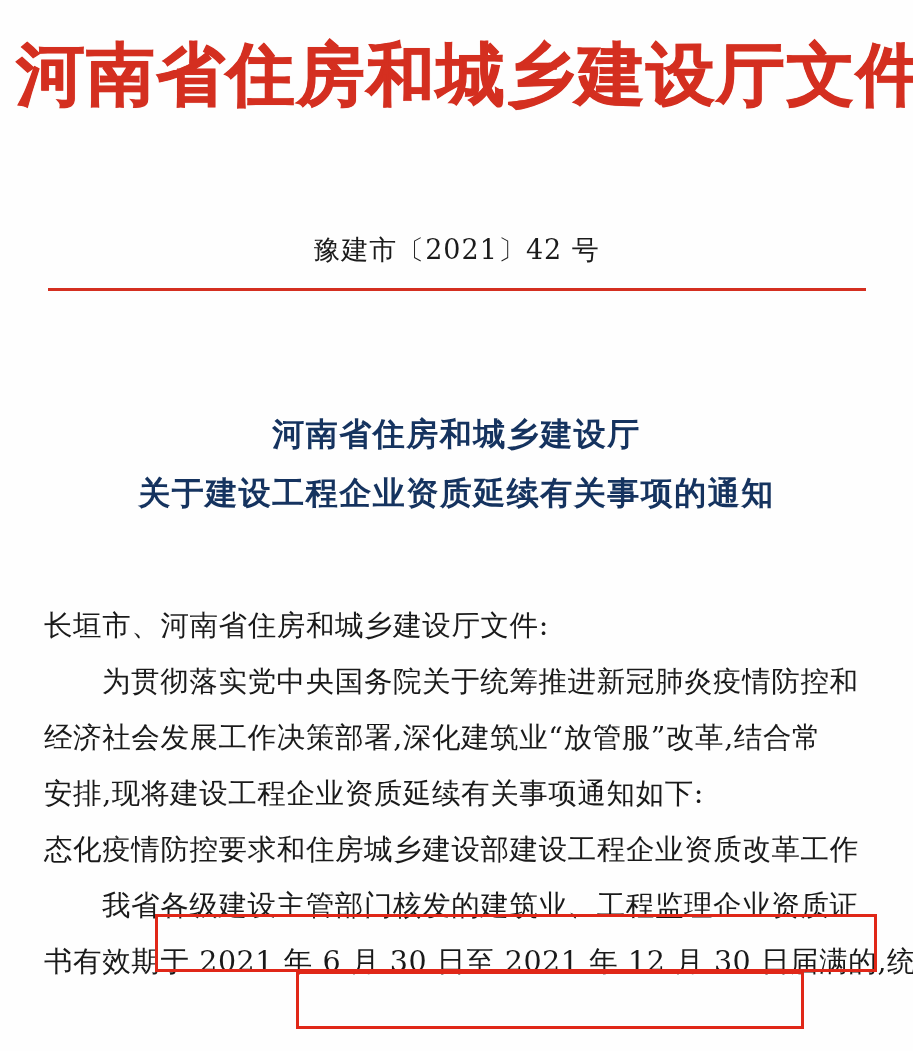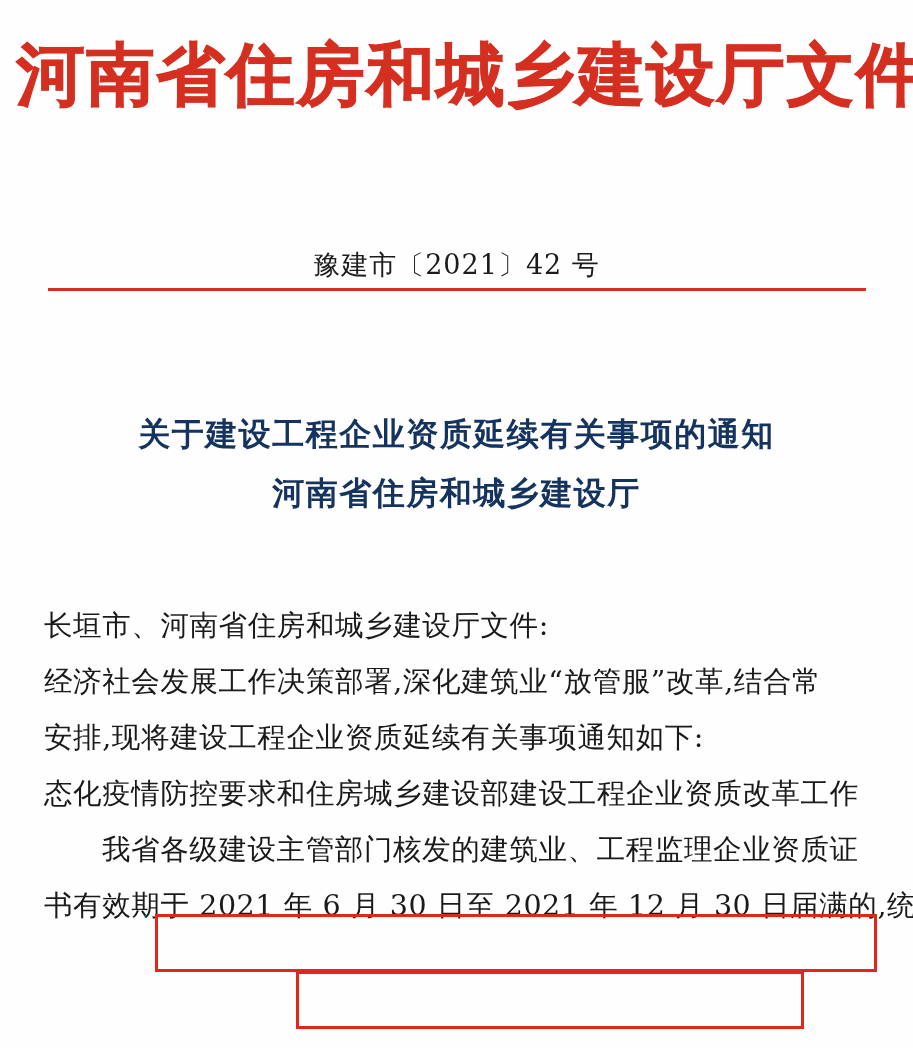--- a/index.html
+++ b/index.html
@@ -47,21 +47,20 @@
   .doc-number {
     position: absolute;
     top: 232px;
     left: 0;
     width: 913px;
     text-align: center;
     font-size: 27px;
     color: #1b1b1b;
     letter-spacing: 1px;
     font-family: "DejaVu Serif", "Liberation Serif", serif;
-    margin-top: 15px;
   }
 
   
   .red-rule {
     position: absolute;
     top: 288px;
     left: 48px;
     width: 818px;
     height: 3px;
     background: #d42f20;
@@ -138,26 +137,27 @@
 
   <div class="masthead">
     <span class="masthead-title">河南省住房和城乡建设厅文件</span>
   </div>
 
   <div class="doc-number">豫建市〔2021〕42 号</div>
 
   <div class="red-rule"></div>
 
   <div class="doc-title">
+    <span class="line">河南省住房和城乡建设厅</span>
     <span class="line">关于建设工程企业资质延续有关事项的通知</span>
-    <span class="line">河南省住房和城乡建设厅</span>
   </div>
 
   <div class="body-text">
     <p>长垣市、河南省住房和城乡建设厅文件:</p>
+    <p class="indent">为贯彻落实党中央国务院关于统筹推进新冠肺炎疫情防控和</p>
     <p>经济社会发展工作决策部署,深化建筑业“放管服”改革,结合常</p>
     <p>安排,现将建设工程企业资质延续有关事项通知如下:</p>
     <p>态化疫情防控要求和住房城乡建设部建设工程企业资质改革工作</p>
     <p class="indent">我省各级建设主管部门核发的建筑业、工程监理企业资质证</p>
     <p>书有效期于 2021 年 6 月 30 日至 2021 年 12 月 30 日届满的,统一</p>
   </div>
 
   <div class="hl-box hl-box-1"></div>
   <div class="hl-box hl-box-2"></div>
 

